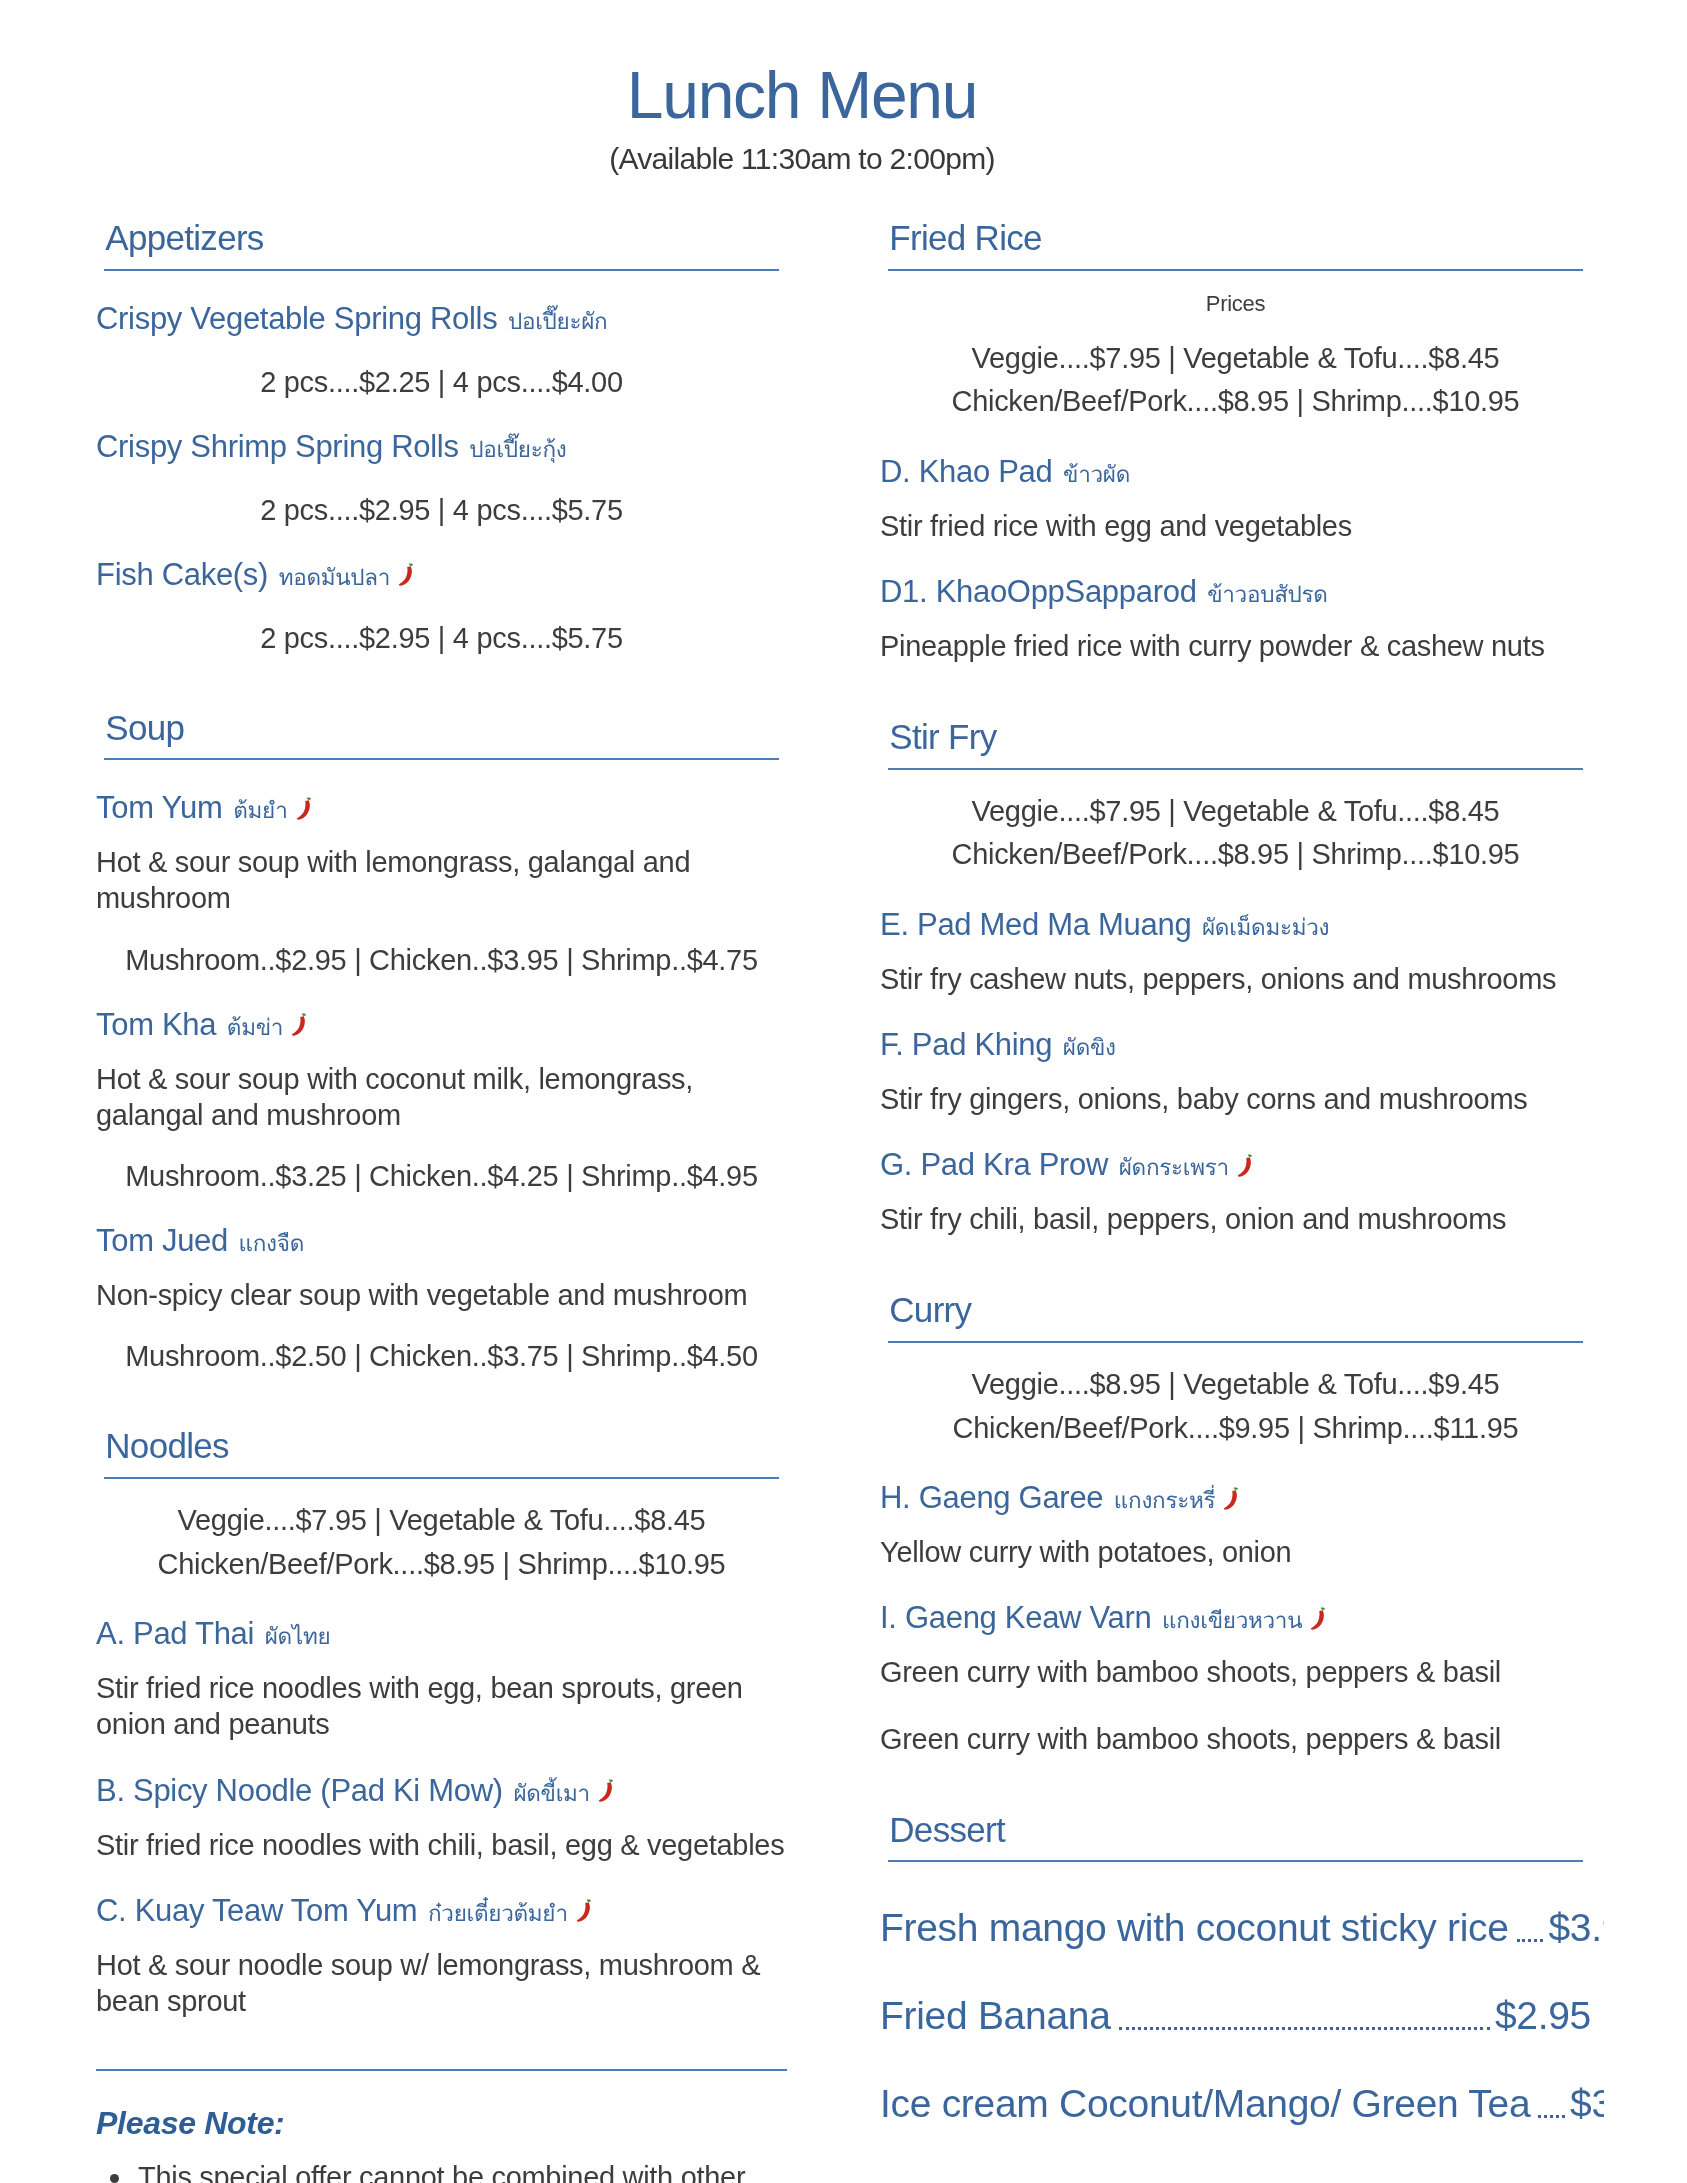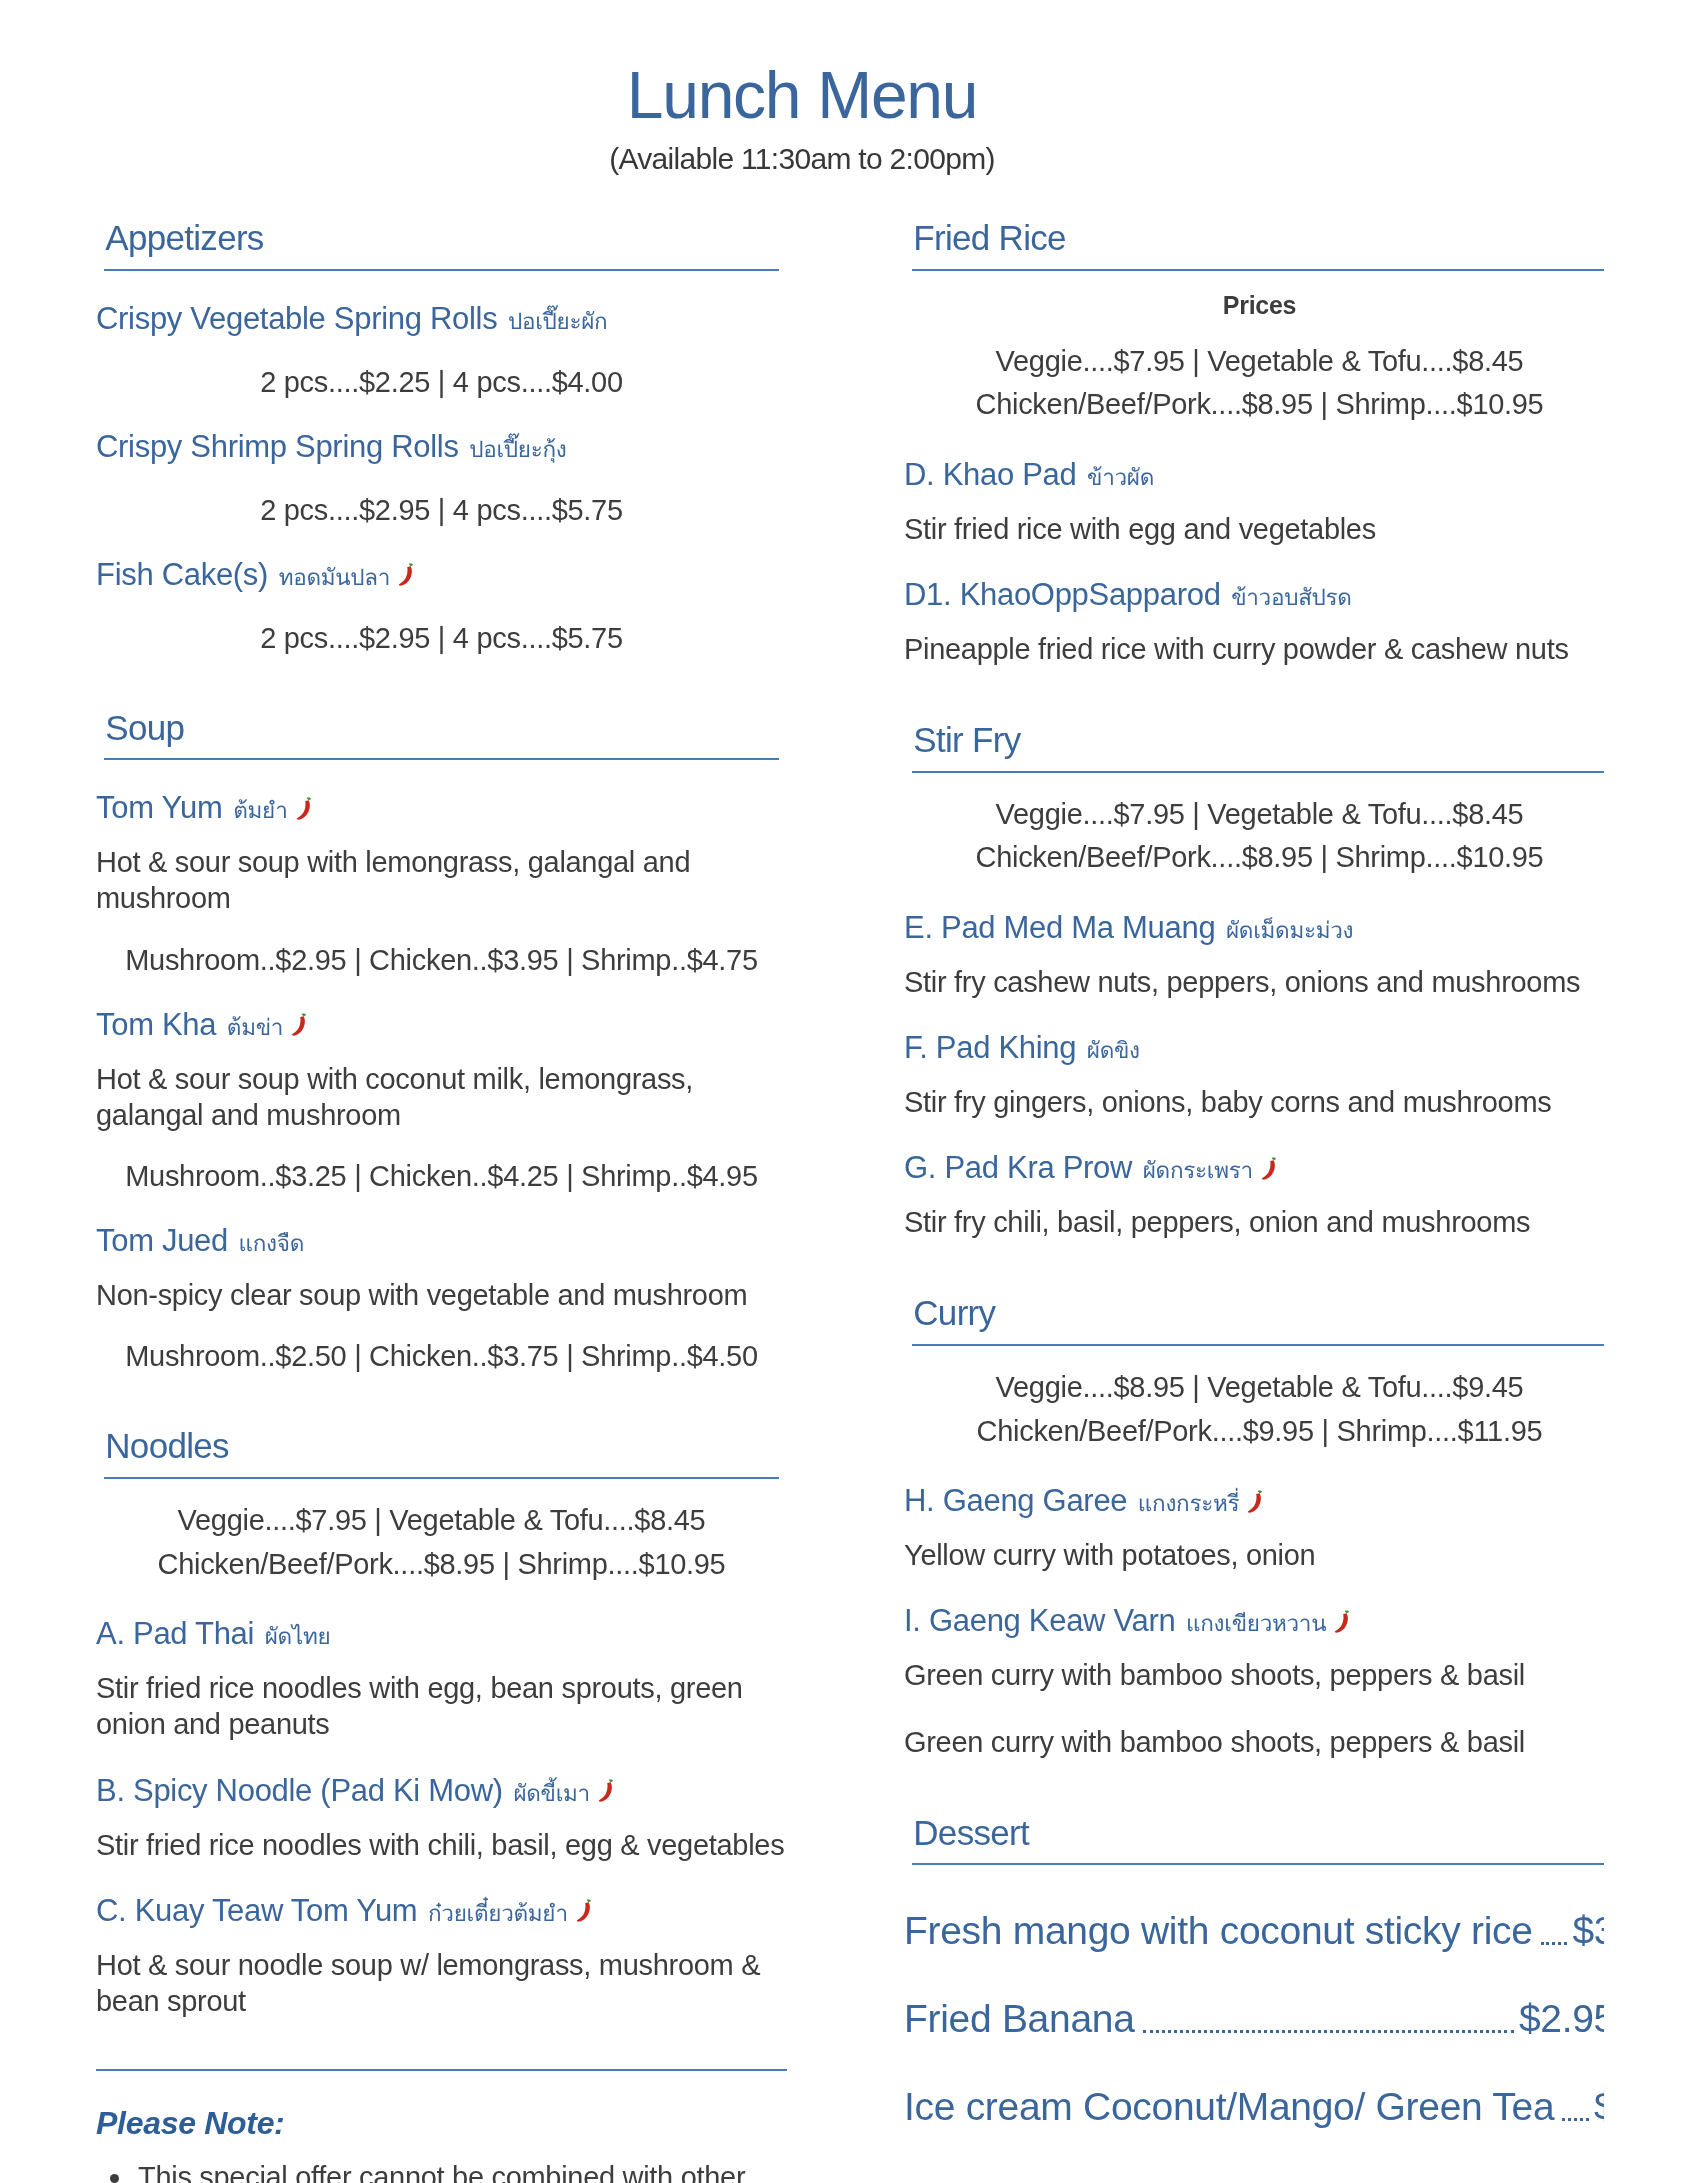--- a/index.html
+++ b/index.html
@@ -20,32 +20,32 @@
   .page{position:relative;width:1604px;height:2183px;background:#fff;overflow:hidden;}
   .title{
     margin:57px 0 0;text-align:center;font-weight:400;
     font-size:66px;color:var(--accent-blue);letter-spacing:-1.3px;
   }
   .subtitle{
     text-align:center;font-size:30px;color:#383838;margin-top:9.3px;letter-spacing:-0.7px;
   }
   .col{position:absolute;top:210px;}
   .col-left{left:96px;width:691px;}
-  .col-right{left:904px;width:711px;}
+  .col-right{left:880px;width:711px;}
 
   .section{margin-top:53px;}
   .col > .section:first-child{margin-top:0;}
   .section-title{
     font-size:35px;font-weight:400;color:var(--accent-blue);
     border-bottom:2.6px solid var(--rule-blue);
     padding:0 0 10.6px 1.3px;margin:8px;letter-spacing:-0.7px;
   }
 
   .prices{margin-top:20px;text-align:center;color:var(--body-text);letter-spacing:-0.3px;}
-  .prices-label{font-size:25px;margin:14.6px 0 20px;font-weight:bold;}
+  .prices-label{font-size:22px;margin:14.6px 0 20px;}
   .price-line{font-size:29px;line-height:1.5;}
 
   .dish{margin-top:30px;}
   .dish-name-row{font-size:31px;color:var(--accent-blue);letter-spacing:-0.3px;}
   .thai{font-size:22.5px;margin-left:10.6px;}
   .chili-wrap{display:inline-block;margin-left:8px;}
   .chili{width:18.5px;height:26.5px;vertical-align:-4px;}
   .dish-desc{
     margin:16px 0 0;font-size:29px;color:var(--body-text);
     line-height:1.25;letter-spacing:-0.3px;

